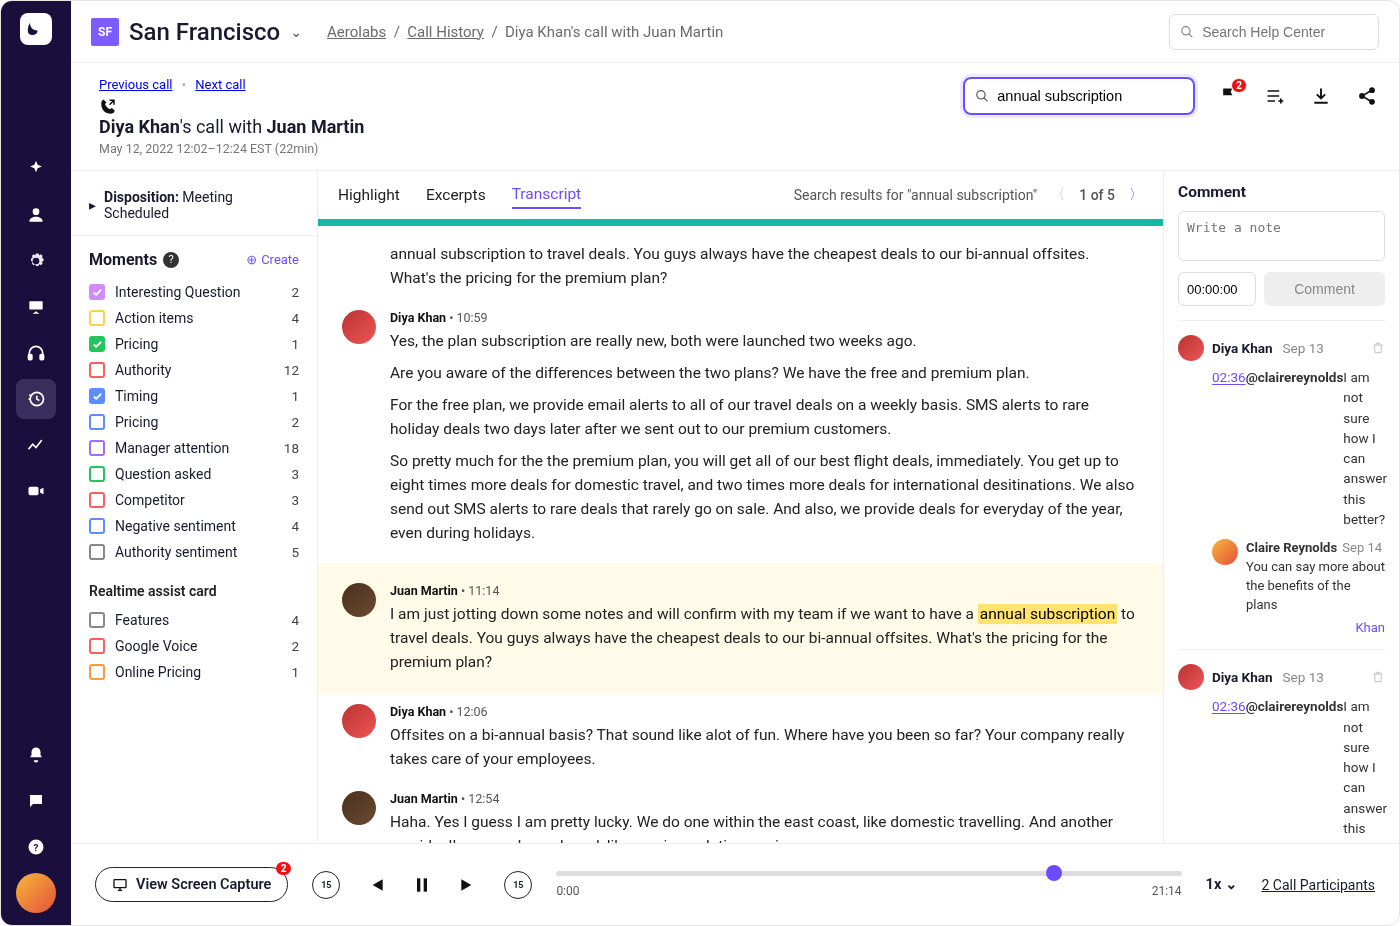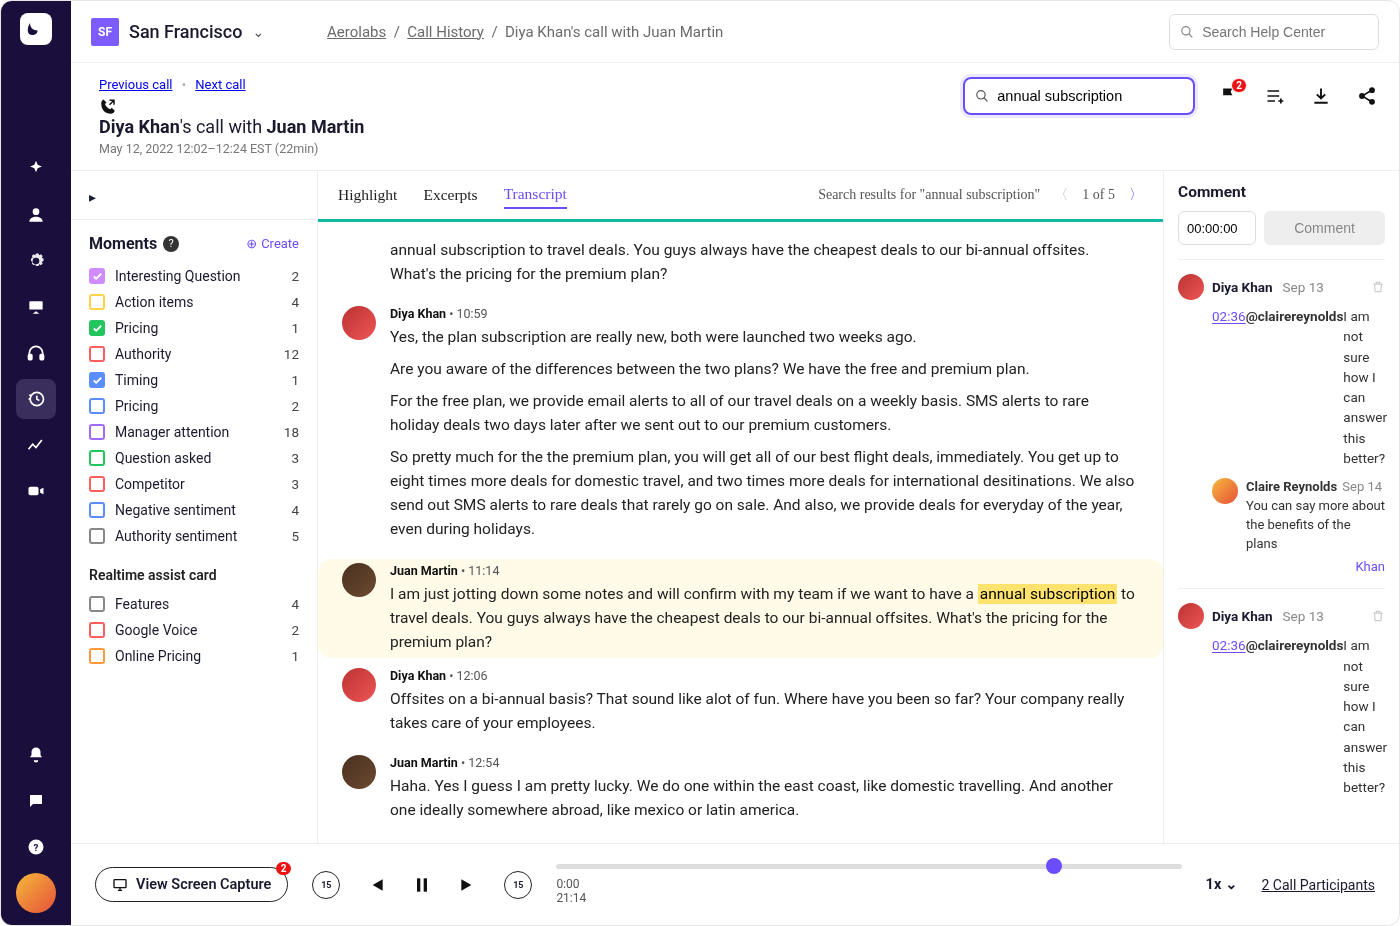--- a/index.html
+++ b/index.html
@@ -8,21 +8,21 @@
 .rail { width:70px; background:#1a0e3d; display:flex; flex-direction:column; align-items:center; padding:12px 0; gap:6px; }
 .rail .logo { width:32px; height:32px; border-radius:8px; background:#fff; display:flex; align-items:center; justify-content:center; margin-bottom:12px;}
 .rail .logo svg { fill:#1a0e3d; }
 .rail .spacer { flex:1; }
 .rail-item { width:40px; height:40px; border-radius:8px; display:flex; align-items:center; justify-content:center; color:#fff; cursor:pointer; }
 .rail-item.active { background:#3a2e5d; }
 .rail-avatar { width:40px; height:40px; border-radius:50%; background:linear-gradient(135deg,#f6b93b,#e55039); }
 
 .topbar { height:62px; border-bottom:1px solid #eee; display:flex; align-items:center; padding:0 20px; gap:16px; }
 .ws-badge { width:28px; height:28px; border-radius:2px; background:#7c5cff; color:#fff; font-weight:700; font-size:12px; display:flex; align-items:center; justify-content:center;}
-.ws-name { font-size:18px; font-weight:500; flex:0 0 auto; }
+.ws-name { font-size:24px; font-weight:500; flex:0 0 auto; }
 .ws-sel { display:flex; align-items:center; gap:10px; width:220px; cursor:pointer;}
 .chev { color:#555; }
 .breadcrumb { color:#6b6b6b; font-size:15px; }
 .breadcrumb a { color:#6b6b6b; text-decoration:underline; }
 .help-search { margin-left:auto; width:210px; height:36px; border:1px solid #ddd; border-radius:6px; display:flex; align-items:center; padding:0 10px; color:#888; gap:8px;}
 .help-search input { border:0; outline:0; width:100%; font-size:14px; }
 
 .subheader { padding:14px 20px 14px 28px; border-bottom:1px solid #eee; display:flex; align-items:flex-start; gap:20px; }
 .nav-links { font-size:13px; color:#6c4cff; }
 .nav-links .sep { color:#aaa; margin:0 6px;}
@@ -48,31 +48,31 @@
 .create-btn { margin-left:auto; color:#6c4cff; font-size:13px; display:flex; align-items:center; gap:4px; cursor:pointer;}
 .moment-list { padding:2px 18px; }
 .moment-item { display:flex; align-items:center; gap:10px; padding:5px 0; font-size:14px; cursor:pointer;}
 .moment-item .cnt { margin-left:auto; color:#444; font-size:13.5px;}
 .ck { width:16px; height:16px; border:2px solid; border-radius:3px; display:inline-flex; align-items:center; justify-content:center; flex:0 0 16px;}
 .ck.fill { color:#fff; }
 .ck svg { width:11px; height:11px; }
 .subhead { padding:16px 18px 6px; font-size:14px; font-weight:600; color:#222;}
 
 .center { flex:1; display:flex; flex-direction:column; min-width:0; border-right:1px solid #eee;}
-.tabs { display:flex; align-items:center; padding:10px 20px; border-bottom:3px solid #14b8a6; gap:26px;font-family:Liberation Serif, serif;}
+.tabs { display:flex; align-items:center; padding:10px 20px; border-bottom:7px solid #14b8a6; gap:26px;}
 .tab { font-size:15.5px; color:#222; cursor:pointer; padding:4px 0;}
 .tab.active { color:#6c4cff; border-bottom:2px solid #6c4cff; }
 .tabs .results { margin-left:auto; color:#555; font-size:14px; display:flex; align-items:center; gap:14px;}
 .results .pg { font-weight:500; }
 .arrow { color:#6c4cff; cursor:pointer; }
 .arrow.dis { color:#bbb; cursor:default;}
 
 .transcript { flex:1; overflow-y:auto; padding:6px 24px 12px; }
 .tr-block { display:flex; gap:14px; padding:10px 0; }
-.tr-block.hl { background:#fffbe8; margin:0 -24px; padding:4px 24px; border-radius:13px;}
+.tr-block.hl { background:#fffbe8; margin:0 -24px; padding:20px 24px; border-radius:1px;}
 .avatar { width:34px; height:34px; border-radius:50%; flex:0 0 34px; }
 .av-juan { background:linear-gradient(135deg,#4a3020,#6b4a30); }
 .av-diya { background:linear-gradient(135deg,#b33,#e55); }
 .tr-body { flex:1; }
 .tr-meta { font-size:12.5px; color:#555; margin-bottom:4px;}
 .tr-meta b { color:#111; font-weight:700;}
 .tr-text { font-size:15.5px; line-height:1.55; color:#222;}
 .tr-text p { margin-bottom:8px; }
 mark { background:#ffe36e; padding:1px 2px;}
 
@@ -98,21 +98,21 @@
 .reply-link { text-align:right; color:#6c4cff; font-size:13px; margin-top:6px; cursor:pointer;}
 
 .player { height:82px; border-top:1px solid #eee; display:flex; align-items:center; padding:0 24px; gap:24px;}
 .vsc { border:1.5px solid #222; border-radius:20px; padding:8px 16px; font-size:14.5px; font-weight:600; display:flex; align-items:center; gap:8px; position:relative; cursor:pointer;}
 .vsc .badge2 { position:absolute; top:-6px; right:-4px; background:#e11; color:#fff; border-radius:10px; font-size:10px; padding:1px 5px; font-weight:700;}
 .pctl { display:flex; align-items:center; gap:26px; font-size:20px;}
 .skip { width:28px;height:28px;border:1.6px solid #222;border-radius:50%;display:flex;align-items:center;justify-content:center;font-size:9px;font-weight:700;}
 .track-wrap { flex:1; }
 .track { height:5px; background:#ddd; border-radius:3px; position:relative; }
 .thumb { position:absolute; right:120px; top:-6px; width:16px; height:16px; border-radius:50%; background:#6c4cff;}
-.times { display:flex; justify-content:space-between; font-size:12px; color:#555; margin-top:8px;flex-direction:column;}
+.times { display:flex; justify-content:space-between; font-size:12px; color:#555; margin-top:8px;}
 .speed { font-weight:700; font-size:14.5px; display:flex; align-items:center; gap:4px; cursor:pointer;}
 .participants { font-size:14px; text-decoration:underline; cursor:pointer; }
 
 svg { display:block; }
 </style>
 </head>
 <body>
 
 <div class="app">
 
@@ -262,20 +262,21 @@
             </svg>
           </div>
       </div>
     </div>
 
     <div class="content-row">
 
       <div class="left-pane">
         <div class="disposition">
           <span>▸</span>
+          <span><b>Disposition:</b> <span>Meeting Scheduled</span></span>
         </div>
         <div class="moments-head">
           <h3>Moments</h3>
           <span class="q">?</span>
           <div class="create-btn">
             <span>⊕</span>
             <span>Create</span>
           </div>
         </div>
         <div class="moment-list" id="moments-list">
@@ -418,20 +419,21 @@
                 <div class="tr-meta"><b>Juan Martin</b>  •  12:54</div>
                 <div class="tr-text">Haha. Yes I guess I am pretty lucky. We do one within the east coast, like domestic travelling. And another one ideally somewhere abroad, like mexico or latin america.</div>
               </div>
             </div>
             <div class="tr-block"></div>
           </div>
       </div>
 
       <div class="right-pane">
         <h3>Comment</h3>
+        <textarea class="note-box" placeholder="Write a note" style=""></textarea>
         <div class="note-row">
           <input class="ts-box" value="00:00:00" style="">
           <button class="cmt-btn">Comment</button>
         </div>
         <div id="comments">
             <div class="comment">
               <div class="head">
                 <div class="mini-av"></div>
                 <span class="name">Diya Khan</span> 
                 <span class="date">Sep 13</span>

